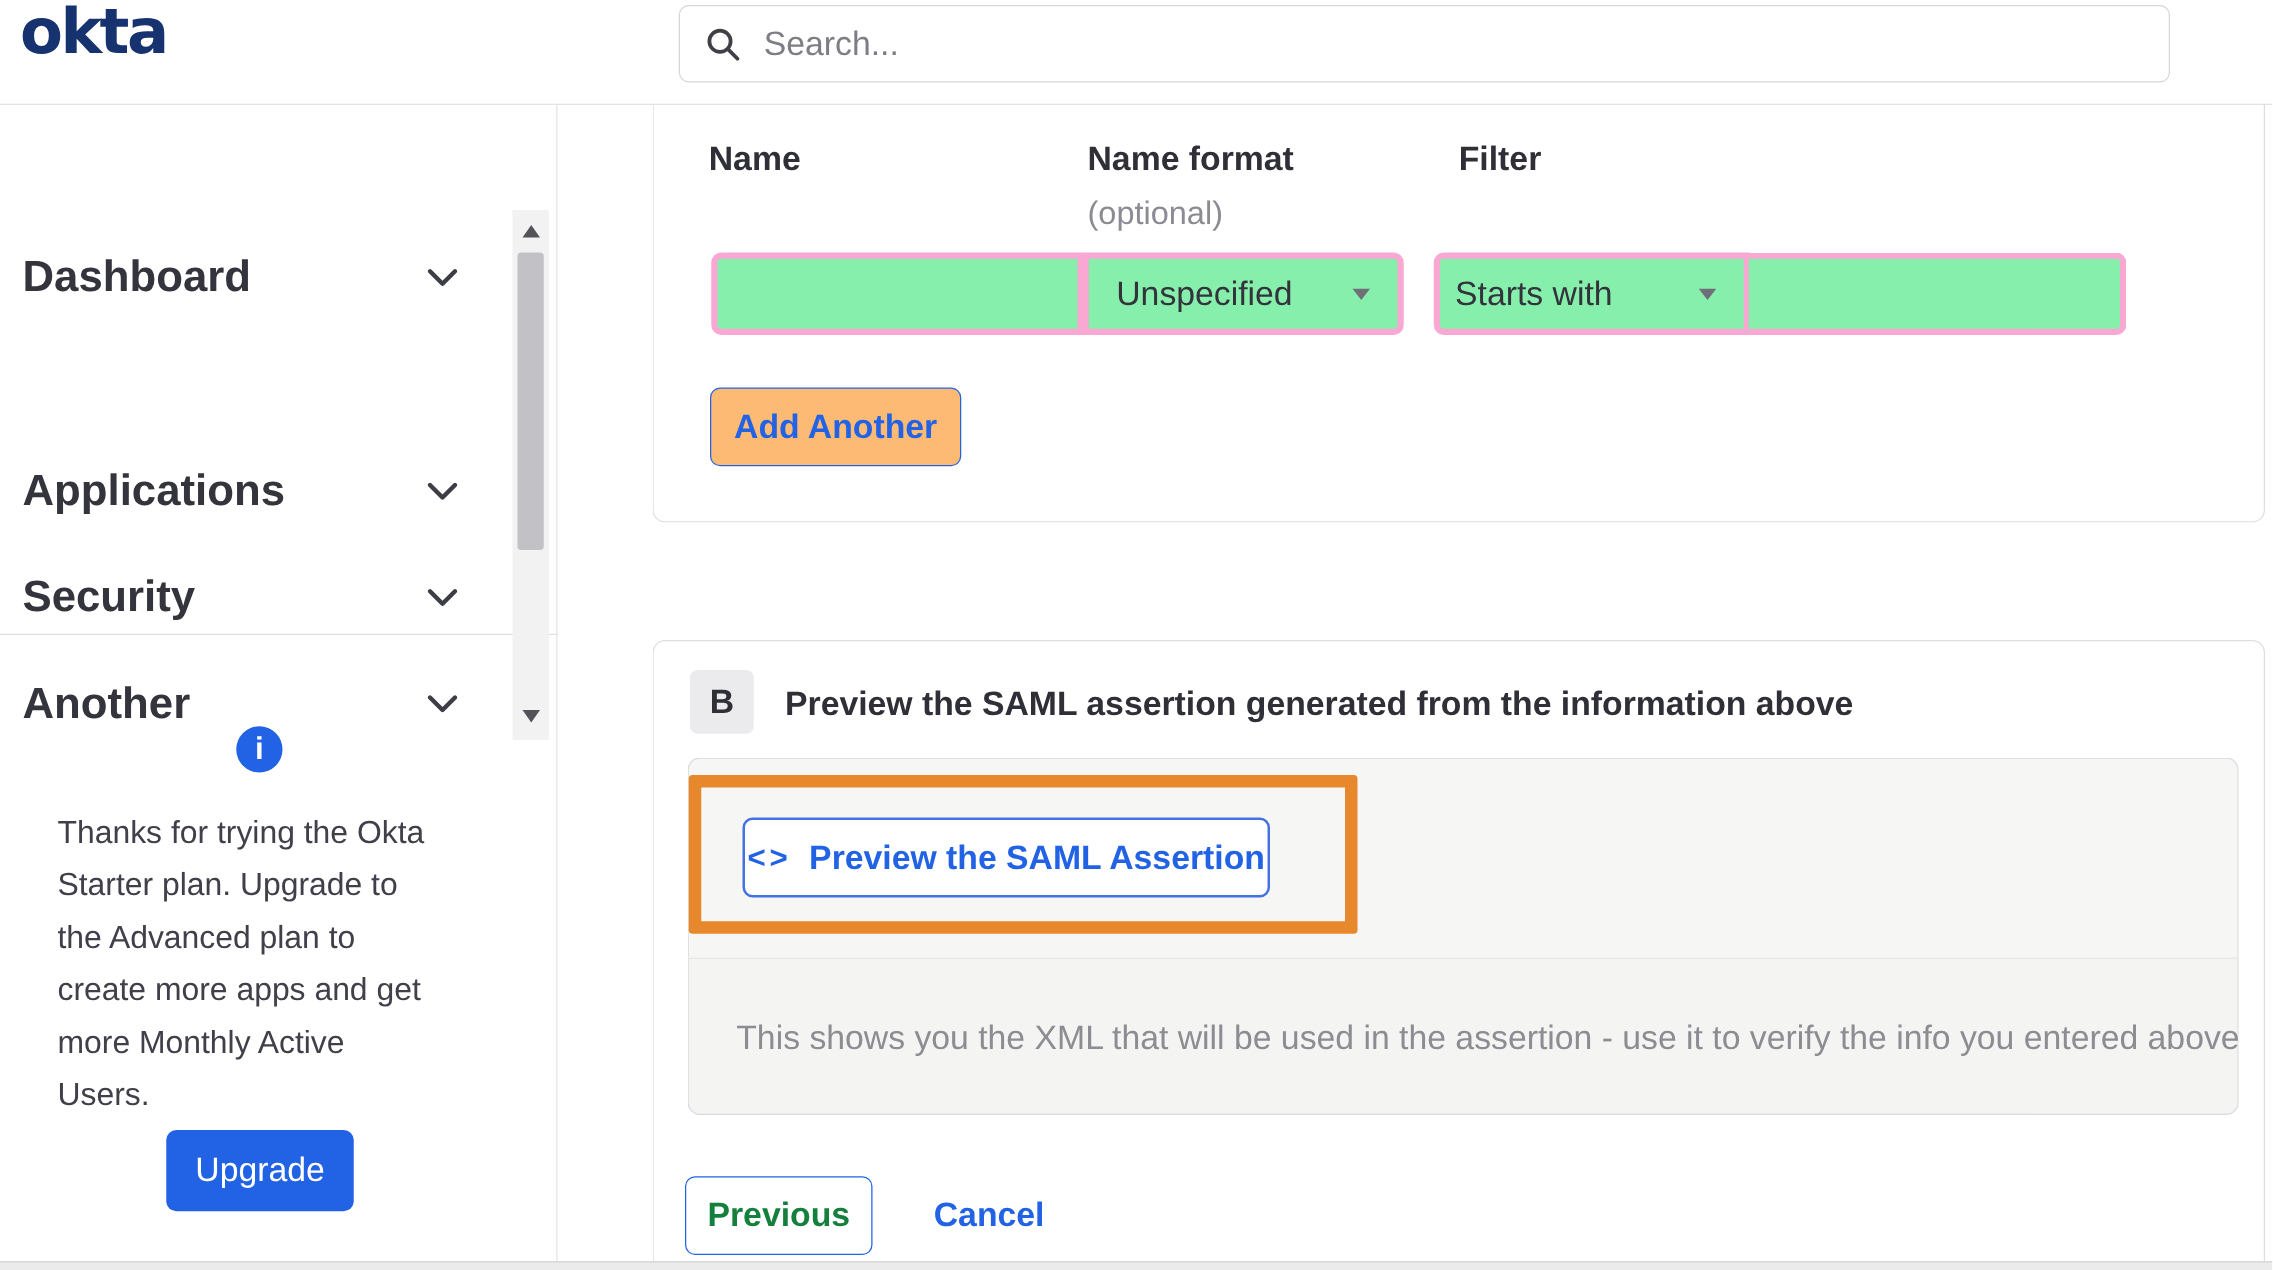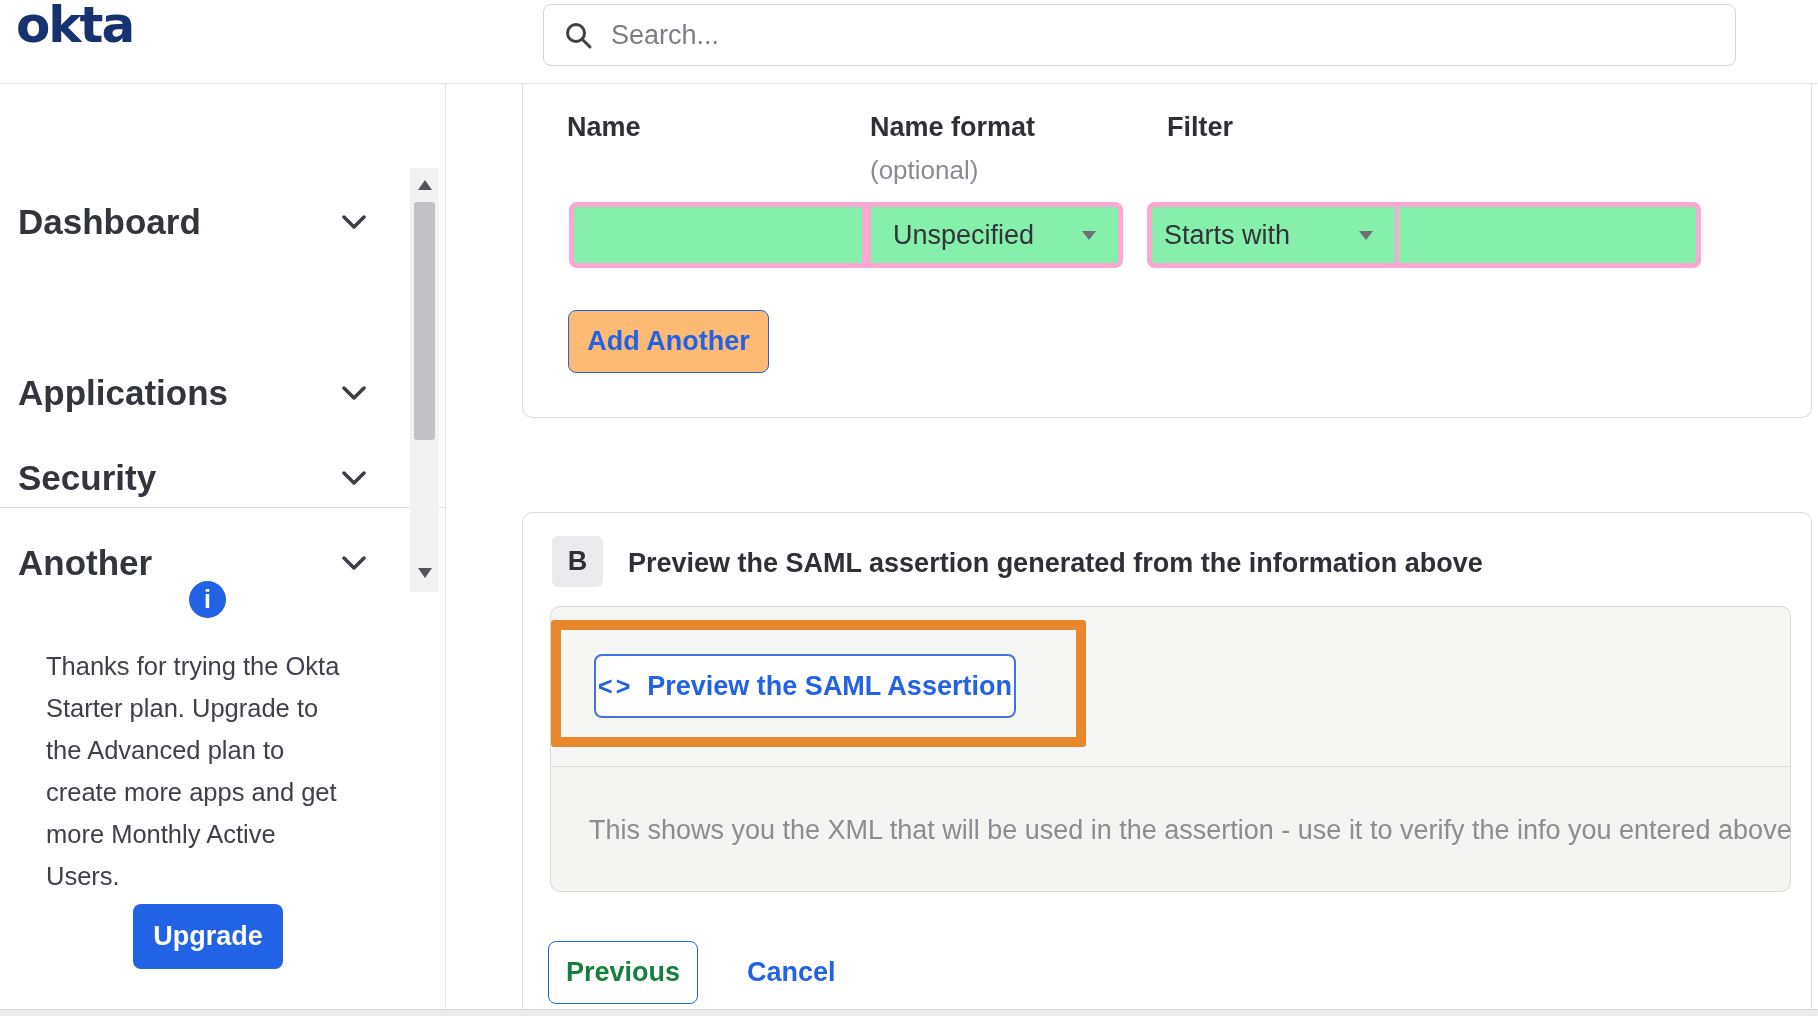--- a/index.html
+++ b/index.html
@@ -39,21 +39,21 @@
                border-top:10px solid #53535a;}
 
   #v-divider{position:absolute;left:445px;top:84px;width:1px;height:932px;background:#e3e3e6;}
 
   #info-icon{position:absolute;left:189px;top:581px;width:37px;height:37px;border-radius:50%;
              background:#2263e5;color:#fff;font-weight:bold;font-size:25px;display:flex;
              align-items:center;justify-content:center;}
   #upgrade-text{position:absolute;left:46px;top:645px;width:300px;font-size:25.5px;
                 line-height:42px;color:#40404a;}
   #upgrade-btn{position:absolute;left:133px;top:904px;width:150px;height:65px;background:#2263e5;
-               color:#fff;border-radius:8px;font-size:27px;font-weight:bold;display:flex;
+               color:#fff;border-radius:8px;font-size:27px;font-weight:normal;display:flex;
                align-items:center;justify-content:center;cursor:pointer;}
 
   
   #card1{position:absolute;left:522px;top:84px;width:1290px;height:334px;box-sizing:border-box;
          background:#fff;border:1px solid #dedee2;border-top:none;border-radius:0 0 10px 10px;}
   .col-label{position:absolute;font-size:27px;font-weight:bold;color:#2f2f37;white-space:nowrap;}
   #lbl-name{left:567px;top:112px;}
   #lbl-nameformat{left:870px;top:112px;}
   #lbl-optional{position:absolute;left:870px;top:155px;font-size:26px;color:#8b8b93;}
   #lbl-filter{left:1167px;top:112px;}

